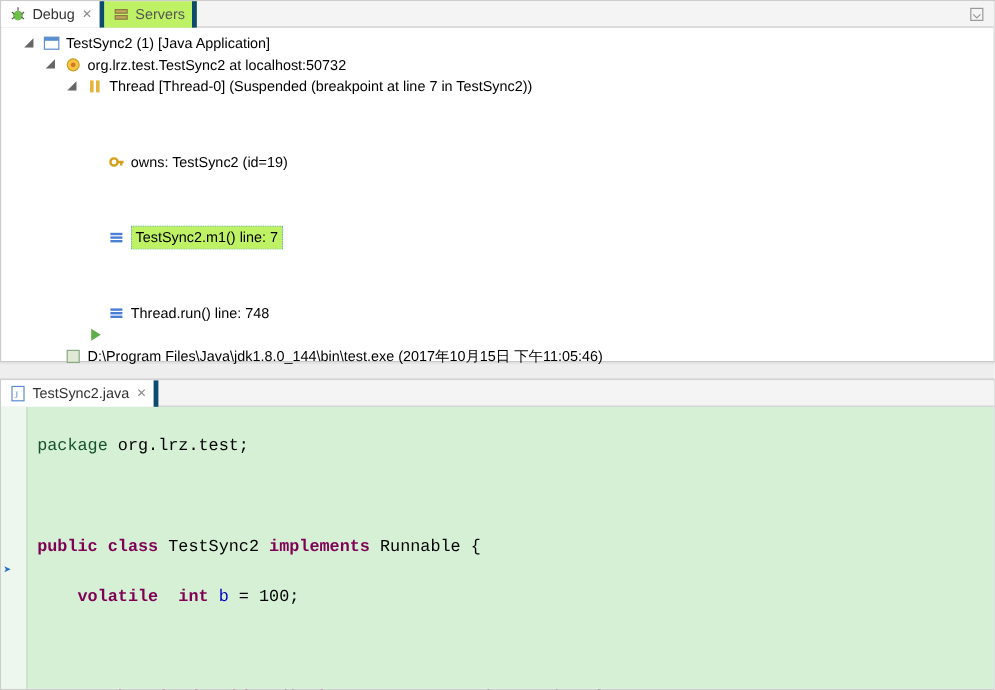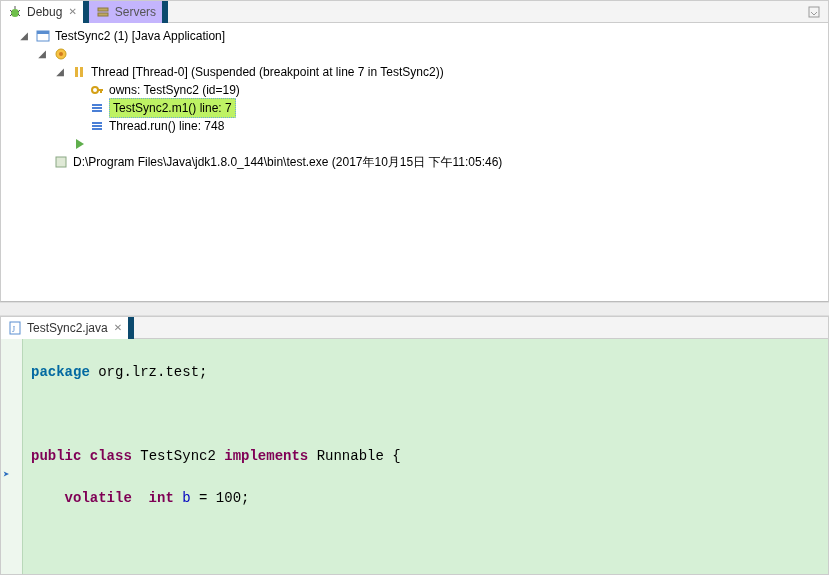--- a/index.html
+++ b/index.html
@@ -22,45 +22,45 @@
     background: #f4f4f4;
     border-bottom: 1px solid #ccc;
     height: 22px;
     position: relative;
   }
   .tab {
     display: flex;
     align-items: center;
     gap: 4px;
     padding: 2px 6px;
-    border-right: 6px solid #0c4a6e;
+    border-right: 4px solid #0c4a6e;
     background: #fff;
     height: 22px;
     color: #333;
   }
-  .tab.inactive { background: #c4b5fd; color: #555; }
+  .tab.inactive { background: #bef264; color: #555; }
   .tab .close-x {
     font-size: 10px;
     color: #888;
     margin-left: 2px;
   }
   .toolbar-right {
     margin-left: auto;
     padding-right: 6px;
     display: flex;
     gap: 4px;
   }
   .icon { display: inline-flex; width: 16px; height: 16px; align-items: center; justify-content: center; }
   .tree { padding: 4px 0 0 4px; line-height: 18px; }
   .tree-row { display: flex; align-items: center; gap: 4px; height: 18px; white-space: nowrap; }
   .tw { display:inline-block; width:14px; text-align:center; color:#666; font-size:10px; }
   .indent-1 { padding-left: 12px; }
   .indent-2 { padding-left: 30px; }
   .indent-3 { padding-left: 48px; }
-  .indent-4 { padding-left: 66px; }
+  .indent-4 { padding-left: 66px; margin-top: 45px; }
   .selected {
     background: #bef264;
     border: 1px dotted #6aa8dd;
     padding: 0 3px;
     border-radius: 1px;
   }
   .debug-panel { height: 302px; border-bottom: 1px solid #bbb; }
   .gap { height: 14px; background: #eee; border-top:1px solid #ddd; border-bottom:1px solid #ddd; }
   .editor-panel { height: 259px; }
   .editor-area {
@@ -77,21 +77,21 @@
     position: relative;
   }
   .code {
     flex: 1;
     padding: 2px 0 2px 8px;
     line-height: 21px;
     white-space: pre;
   }
   .code .line { height: 21px; }
   .kw { color: #7f0055; font-weight: bold; margin-top: 47px; }
-  .pkg { color: #0369a1; font-weight: bold; }
+  .pkg { color: #14532d; font-weight: normal; }
   .fld { color: #0000c0; }
   .arrow-marker {
     position: absolute;
     left: 2px;
     color: #2b6ebf;
     font-size: 11px;
   }
 </style>
 </head>
 <body>
@@ -143,20 +143,21 @@
       <span>TestSync2 (1) [Java Application]</span>
     </div>
     <div class="tree-row indent-2">
       <span class="tw">◢</span>
       <span class="icon">
           <svg width="14" height="14">
             <circle cx="7" cy="7" r="5" fill="#f7c245" stroke="#caa020"></circle>
             <circle cx="7" cy="7" r="2" fill="#d17a1f"></circle>
           </svg>
         </span>
+      <span>org.lrz.test.TestSync2 at localhost:50732</span>
     </div>
     <div class="tree-row indent-3">
       <span class="tw">◢</span>
       <span class="icon">
           <svg width="14" height="14">
             <rect x="3" y="2" width="3" height="10" fill="#e6b43c"></rect>
             <rect x="8" y="2" width="3" height="10" fill="#e6b43c"></rect>
           </svg>
         </span>
       <span>Thread [Thread-0] (Suspended (breakpoint at line 7 in TestSync2))</span>

